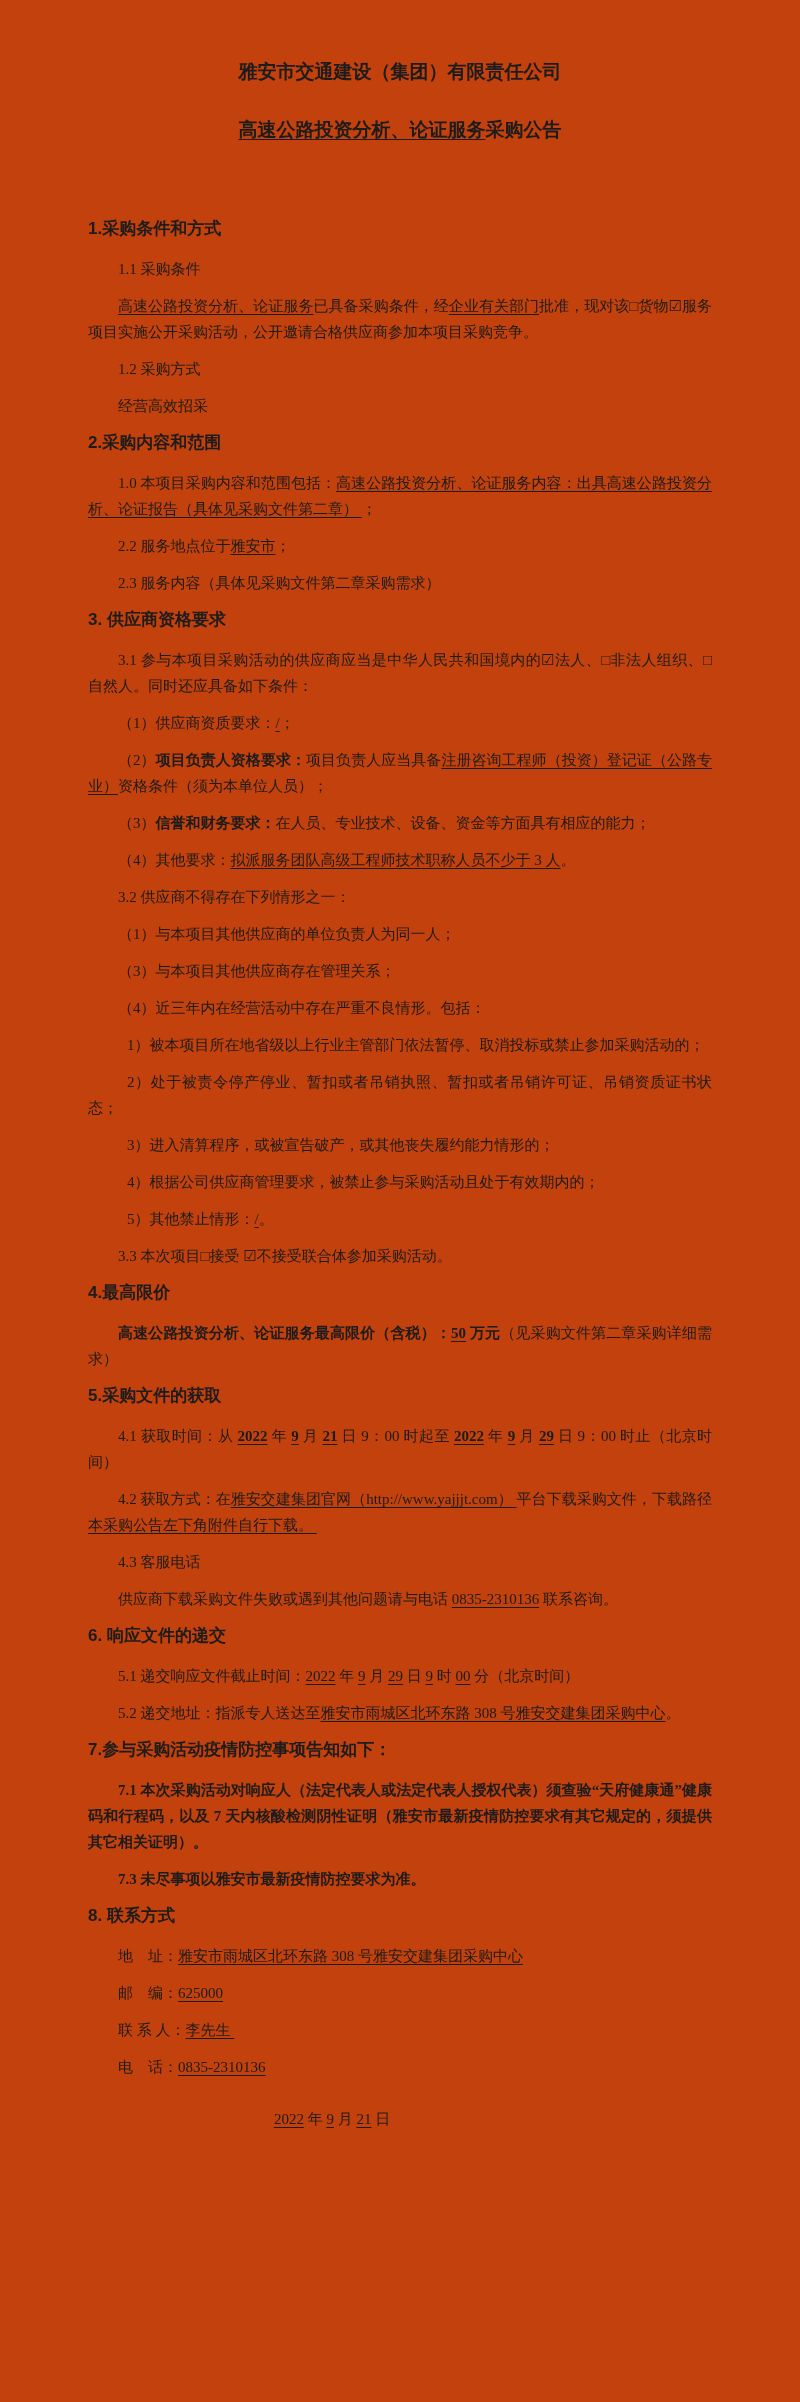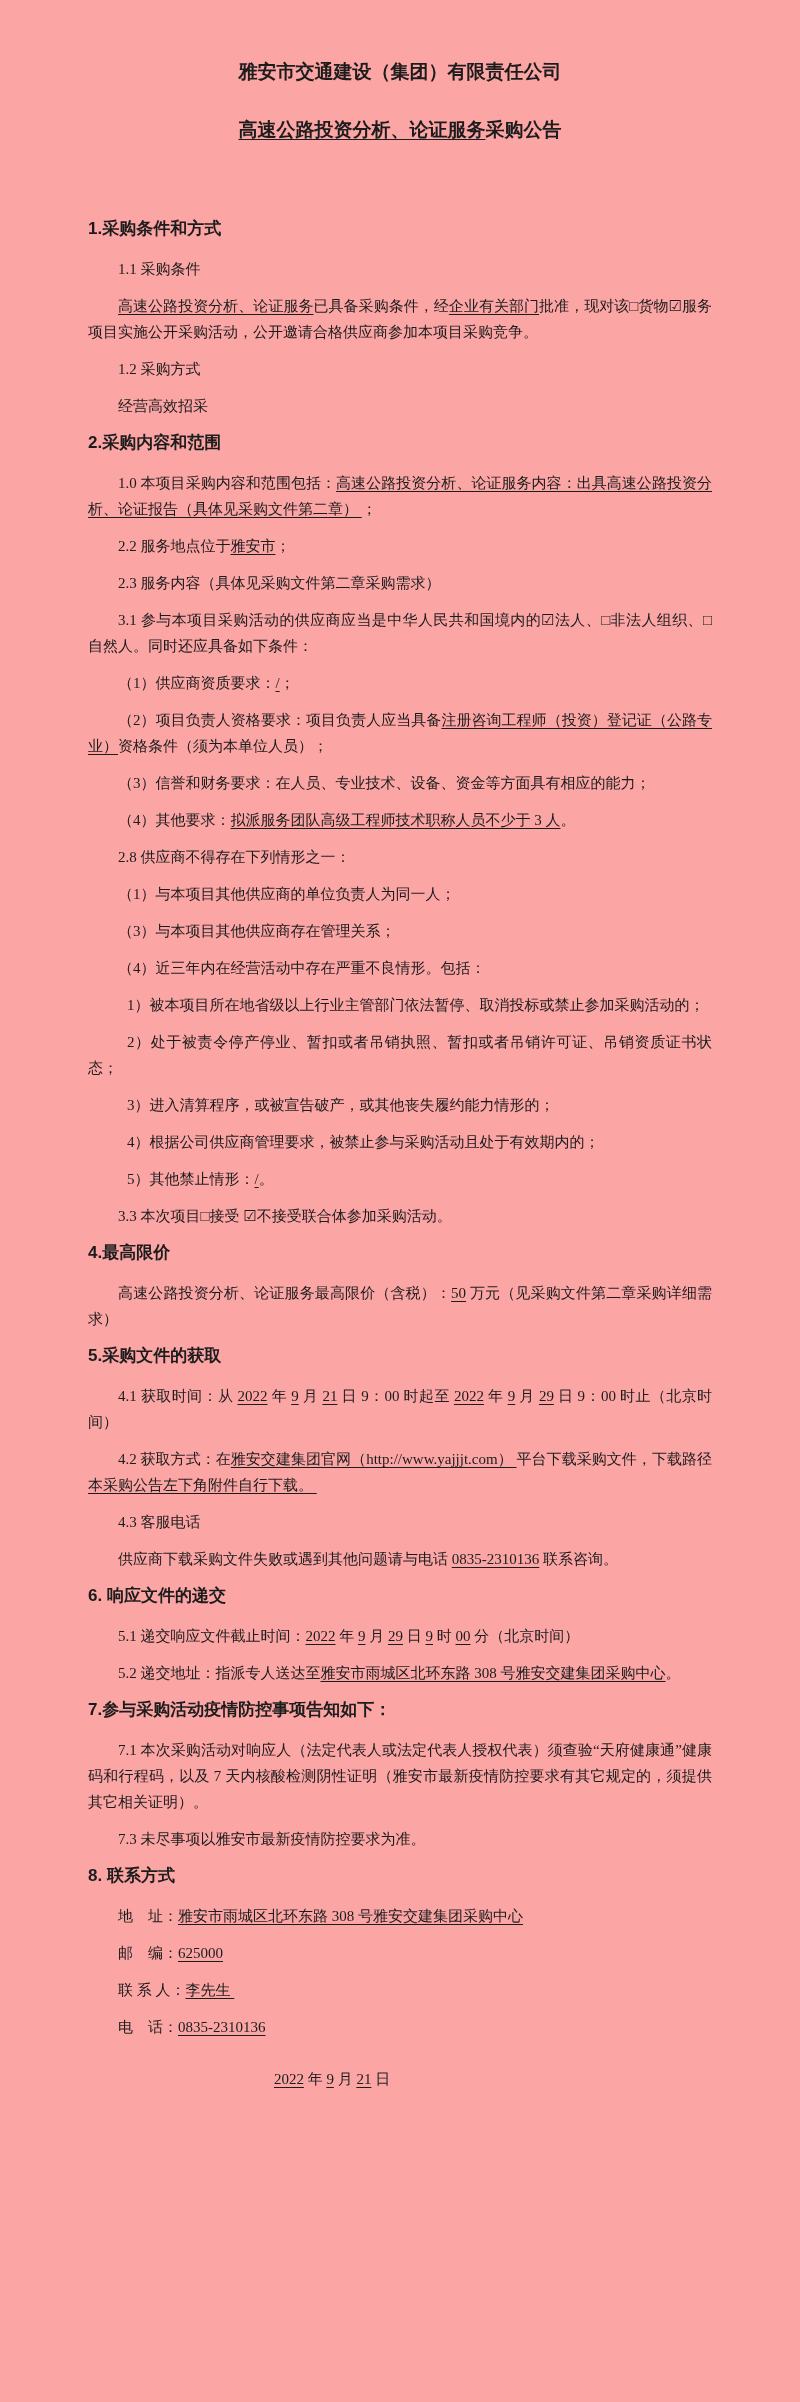--- a/index.html
+++ b/index.html
@@ -1,20 +1,20 @@
 <!DOCTYPE html>
 <html><head>
 <meta charset="utf-8">
 <style>
   html,body { margin:0; padding:0; background:#ffffff; }
   .page {
     position:relative;
     width:800px; height:2402px;
     margin:0;
-    background:#fca5a5;
+    background:#c2410c;
     box-sizing:border-box;
     padding:56px 88px 0 88px;
     overflow:hidden;
     color:#1c1c1c;
     font-family:"Liberation Serif","DejaVu Serif",serif;
   }
   .blk { margin:0; }
   .doc-title {
     text-align:center;
     font-size:19px;
@@ -47,43 +47,44 @@
   }
   .date-line {
     font-size:15px;
     line-height:26px;
     margin:26px 0 0 0;
     text-align:center;
     padding-right:136px;
   }
   .blk span { white-space:pre-wrap; }
   .u { text-decoration:underline; text-underline-offset:3px; }
-  .b { font-weight:normal; }
+  .b { font-weight:bold; }
 </style>
 </head>
 <body>
 
 <div class="page" data-name="document-page">
     <div class="blk doc-title" data-name="document-title-line1"><span data-name="text-segment">雅安市交通建设（集团）有限责任公司</span></div>
     <div class="blk doc-title" data-name="document-title-line2"><span class="u" data-name="text-segment">高速公路投资分析、论证服务</span><span data-name="text-segment">采购公告</span></div>
     <div class="blk heading" data-name="section-1-heading"><span data-name="text-segment">1.采购条件和方式</span></div>
     <div class="blk para" data-name="clause-1-1-title"><span data-name="text-segment">1.1 采购条件</span></div>
     <div class="blk para" data-name="clause-1-1-body"><span class="u" data-name="text-segment">高速公路投资分析、论证服务</span><span data-name="text-segment">已具备采购条件，经</span><span class="u" data-name="text-segment">企业有关部门</span><span data-name="text-segment">批准，现对该</span><span data-name="checkbox-unchecked-icon">□</span><span data-name="text-segment">货物</span><span data-name="checkbox-checked-icon">☑</span><span data-name="text-segment">服务项目实施公开采购活动，公开邀请合格供应商参加本项目采购竞争。</span></div>
     <div class="blk para" data-name="clause-1-2-title"><span data-name="text-segment">1.2 采购方式</span></div>
     <div class="blk para" data-name="clause-1-2-body"><span data-name="text-segment">经营高效招采</span></div>
     <div class="blk heading" data-name="section-2-heading"><span data-name="text-segment">2.采购内容和范围</span></div>
     <div class="blk para" data-name="clause-2-1"><span data-name="text-segment">1.0 本项目采购内容和范围包括：</span><span class="u" data-name="text-segment">高速公路投资分析、论证服务内容：出具高速公路投资分析、论证报告（具体见采购文件第二章） </span><span data-name="text-segment">；</span></div>
     <div class="blk para" data-name="clause-2-2"><span data-name="text-segment">2.2 服务地点位于</span><span class="u" data-name="text-segment">雅安市</span><span data-name="text-segment">；</span></div>
     <div class="blk para" data-name="clause-2-3"><span data-name="text-segment">2.3 服务内容（具体见采购文件第二章采购需求）</span></div>
+    <div class="blk heading" data-name="section-3-heading"><span data-name="text-segment">3. 供应商资格要求</span></div>
     <div class="blk para" data-name="clause-3-1"><span data-name="text-segment">3.1 参与本项目采购活动的供应商应当是中华人民共和国境内的</span><span data-name="checkbox-checked-icon">☑</span><span data-name="text-segment">法人、</span><span data-name="checkbox-unchecked-icon">□</span><span data-name="text-segment">非法人组织、</span><span data-name="checkbox-unchecked-icon">□</span><span data-name="text-segment">自然人。同时还应具备如下条件：</span></div>
     <div class="blk para" data-name="item-3-1-1"><span data-name="text-segment">（1）供应商资质要求：</span><span class="u" data-name="text-segment">/</span><span data-name="text-segment">；</span></div>
     <div class="blk para" data-name="item-3-1-2"><span data-name="text-segment">（2）</span><span class="b" data-name="text-segment">项目负责人资格要求：</span><span data-name="text-segment">项目负责人应当具备</span><span class="u" data-name="text-segment">注册咨询工程师（投资）登记证（公路专业）</span><span data-name="text-segment">资格条件（须为本单位人员）；</span></div>
     <div class="blk para" data-name="item-3-1-3"><span data-name="text-segment">（3）</span><span class="b" data-name="text-segment">信誉和财务要求：</span><span data-name="text-segment">在人员、专业技术、设备、资金等方面具有相应的能力；</span></div>
     <div class="blk para" data-name="item-3-1-4"><span data-name="text-segment">（4）其他要求：</span><span class="u" data-name="text-segment">拟派服务团队高级工程师技术职称人员不少于 3 人</span><span data-name="text-segment">。</span></div>
-    <div class="blk para" data-name="clause-3-2"><span data-name="text-segment">2.8 供应商不得存在下列情形之一：</span></div>
+    <div class="blk para" data-name="clause-3-2"><span data-name="text-segment">3.2 供应商不得存在下列情形之一：</span></div>
     <div class="blk para" data-name="item-3-2-1"><span data-name="text-segment">（1）与本项目其他供应商的单位负责人为同一人；</span></div>
     <div class="blk para" data-name="item-3-2-3"><span data-name="text-segment">（3）与本项目其他供应商存在管理关系；</span></div>
     <div class="blk para" data-name="item-3-2-4"><span data-name="text-segment">（4）近三年内在经营活动中存在严重不良情形。包括：</span></div>
     <div class="blk para-sub" data-name="subitem-3-2-4-1"><span data-name="text-segment">1）被本项目所在地省级以上行业主管部门依法暂停、取消投标或禁止参加采购活动的；</span></div>
     <div class="blk para-sub" data-name="subitem-3-2-4-2"><span data-name="text-segment">2）处于被责令停产停业、暂扣或者吊销执照、暂扣或者吊销许可证、吊销资质证书状态；</span></div>
     <div class="blk para-sub" data-name="subitem-3-2-4-3"><span data-name="text-segment">3）进入清算程序，或被宣告破产，或其他丧失履约能力情形的；</span></div>
     <div class="blk para-sub" data-name="subitem-3-2-4-4"><span data-name="text-segment">4）根据公司供应商管理要求，被禁止参与采购活动且处于有效期内的；</span></div>
     <div class="blk para-sub" data-name="subitem-3-2-4-5"><span data-name="text-segment">5）其他禁止情形：</span><span class="u" data-name="text-segment">/</span><span data-name="text-segment">。</span></div>
     <div class="blk para" data-name="clause-3-3"><span data-name="text-segment">3.3 本次项目</span><span data-name="checkbox-unchecked-icon">□</span><span data-name="text-segment">接受 </span><span data-name="checkbox-checked-icon">☑</span><span data-name="text-segment">不接受联合体参加采购活动。</span></div>
     <div class="blk heading" data-name="section-4-heading"><span data-name="text-segment">4.最高限价</span></div>

